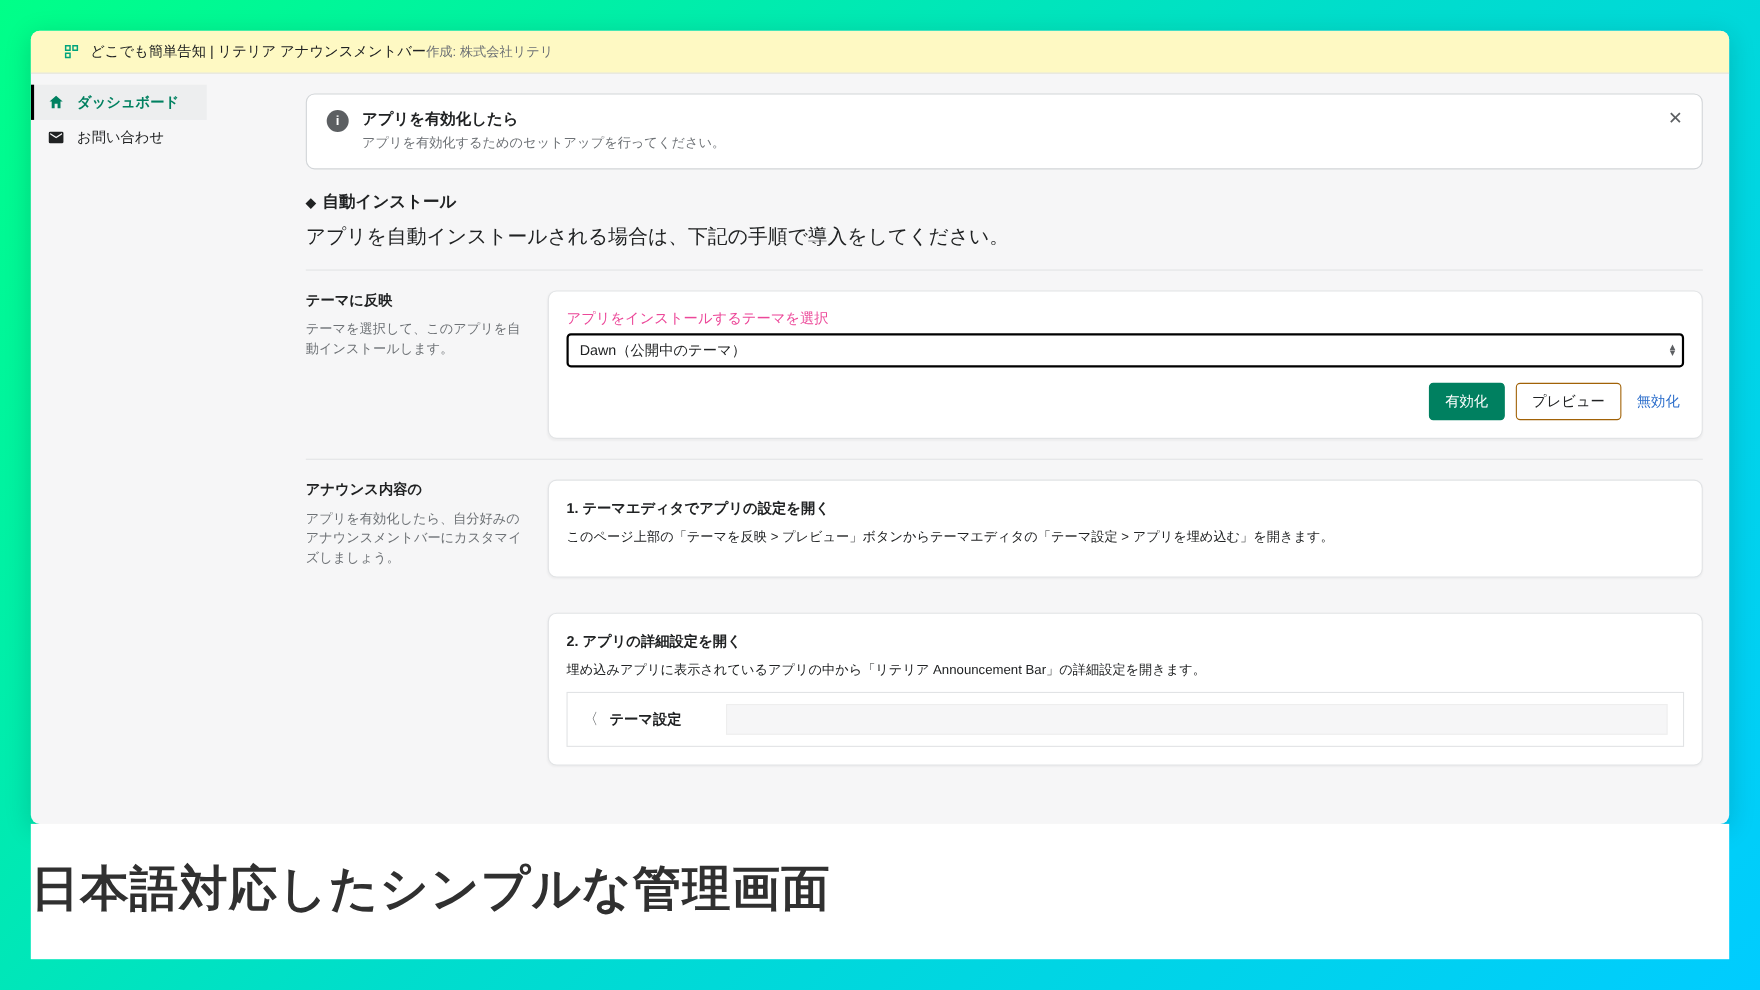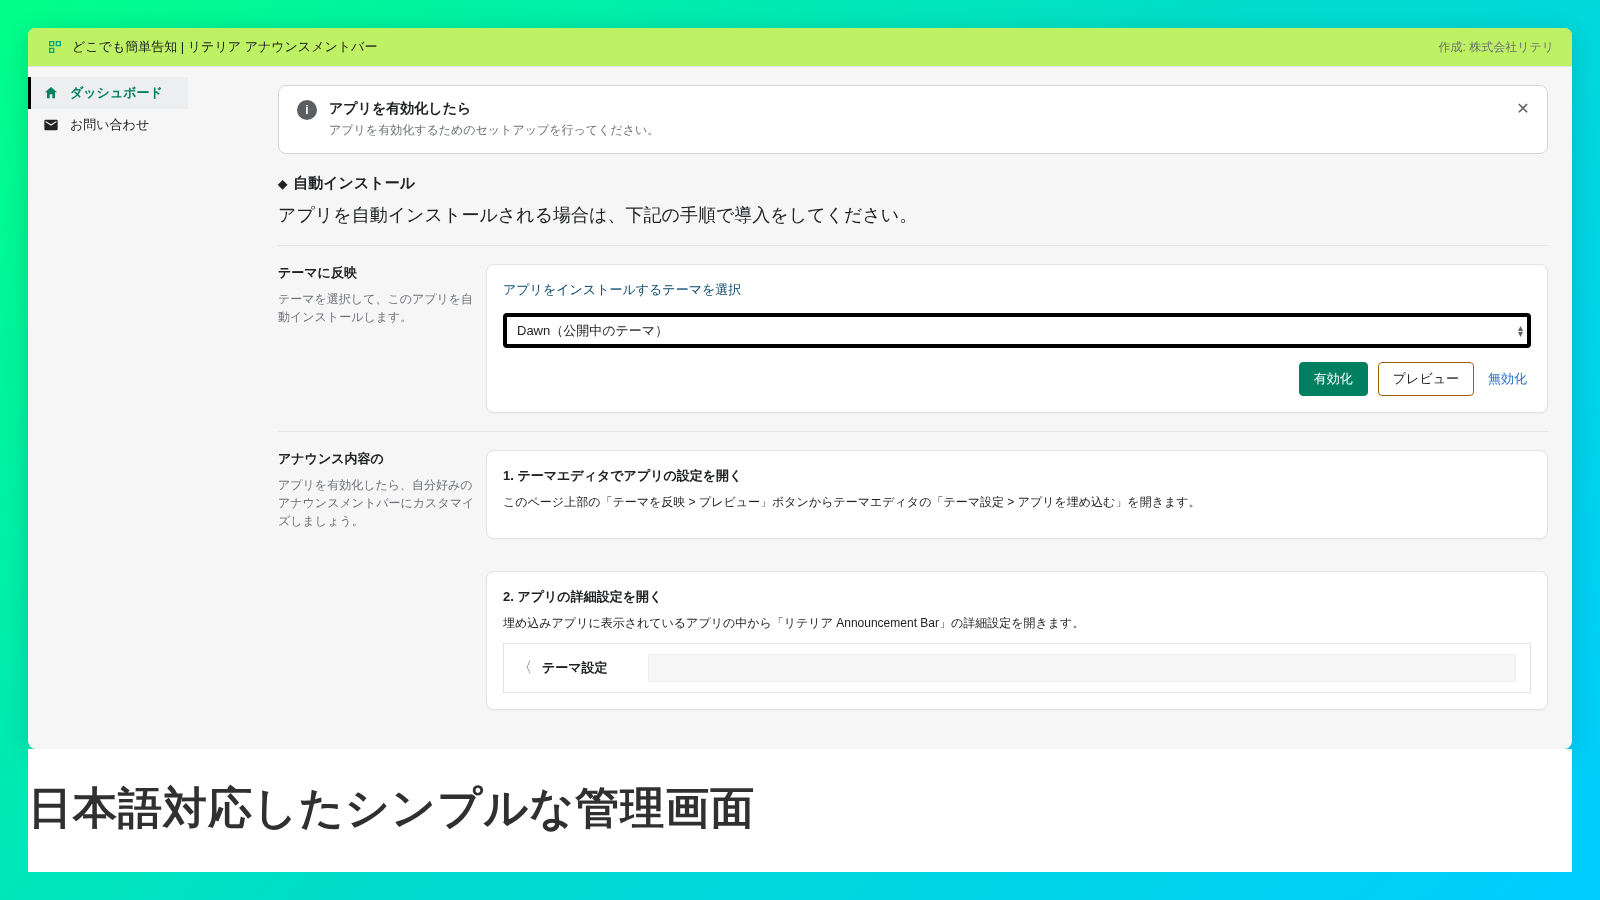--- a/index.html
+++ b/index.html
@@ -1,47 +1,47 @@
 <!DOCTYPE html>
 <html><head>
 <meta charset="utf-8">
 <style>
 * { margin: 0; padding: 0; box-sizing: border-box; }
 body { font-family: -apple-system, BlinkMacSystemFont, "Segoe UI", "Hiragino Sans", "Hiragino Kaku Gothic ProN", Meiryo, sans-serif; width: 1600px; height: 900px; overflow: hidden; }
 .outer-frame { width: 1600px; height: 900px; background: linear-gradient(135deg, #00ff88 0%, #00ddcc 50%, #00ccff 100%); padding: 28px; display: flex; flex-direction: column; }
 .app-window { background: #f6f6f7; border-radius: 8px; box-shadow: 0 4px 24px rgba(0,0,0,0.15); flex: 1; display: flex; flex-direction: column; overflow: hidden; }
-.app-header { background: #bef264; border-bottom: 1px solid #e1e3e5; padding: 10px 18px; display: flex; align-items: center; justify-content: space-between; font-size: 13px; color: #202223; }
+.app-header { background: #fef9c3; border-bottom: 1px solid #e1e3e5; padding: 10px 28px; display: flex; align-items: center; font-size: 13px; color: #202223; }
 .app-header-left { display: flex; align-items: center; gap: 8px; }
 .app-logo { width: 18px; height: 18px; display: inline-flex; align-items: center; justify-content: center; color: #00a47c; font-size: 14px; }
 .app-header-right { color: #6d7175; font-size: 12px; }
 .app-body { flex: 1; display: flex; overflow: hidden; }
 .sidebar { width: 160px; padding: 10px 0; }
 .sidebar-item { display: flex; align-items: center; gap: 10px; padding: 7px 14px; font-size: 13px; color: #202223; cursor: pointer; }
 .sidebar-item.active { background: #edeeef; color: #008060; font-weight: 600; border-left: 3px solid #000000; padding-left: 11px; }
 .sidebar-icon { width: 18px; height: 18px; display: inline-flex; align-items: center; justify-content: center; }
 .main { flex: 1; padding: 18px 24px 0 90px; overflow-y: auto; color: #202223; }
 .banner { background: #fff; border: 1px solid #d2d5d8; border-radius: 8px; padding: 14px 18px; display: flex; align-items: flex-start; gap: 12px; margin-bottom: 20px; position: relative; }
 .banner-icon { width: 20px; height: 20px; border-radius: 50%; background: #5c5f62; color: #fff; display: inline-flex; align-items: center; justify-content: center; font-size: 12px; font-weight: bold; flex-shrink: 0; }
 .banner-body { flex: 1; }
 .banner-title { font-weight: 700; font-size: 14px; margin-bottom: 4px; }
 .banner-text { font-size: 12px; color: #6d7175; }
 .banner-close { position: absolute; top: 12px; right: 14px; width: 20px; height: 20px; display: inline-flex; align-items: center; justify-content: center; cursor: pointer; color: #5c5f62; font-size: 16px; background: none; border: none; }
 .section-title { font-weight: 700; font-size: 15px; margin-bottom: 10px; display: flex; align-items: center; gap: 6px; }
 .diamond { font-size: 12px; }
 .section-desc { font-size: 18px; color: #202223; margin-bottom: 6px; }
 .section-warn { font-size: 12px; color: #d82c0d; margin-bottom: 8px; }
 .divider { border: none; border-top: 1px solid #e1e3e5; margin: 18px 0; }
-.row { display: flex; gap: 8px; align-items: flex-start; }
+.row { display: flex; gap: 20px; align-items: flex-start; }
 .row-left { width: 200px; flex-shrink: 0; }
 .row-left-title { font-size: 13px; font-weight: 600; margin-bottom: 8px; }
 .row-left-desc { font-size: 12px; color: #6d7175; line-height: 1.5; }
 .card { flex: 1; background: #fff; border: 1px solid #e1e3e5; border-radius: 8px; padding: 16px; box-shadow: 0 1px 2px rgba(0,0,0,0.04); }
-.field-label { font-size: 13px; color: #0c4a6e; margin-bottom: 14px; }
+.field-label { font-size: 13px; color: #ec4899; margin-bottom: 4px; }
 .select-wrap { position: relative; margin-bottom: 14px; }
-.select-box { width: 100%; border: 4px solid #000000; border-radius: 4px; padding: 6px 28px 6px 10px; font-size: 13px; background: #fff; appearance: none; color: #202223; }
+.select-box { width: 100%; border: 2px solid #000000; border-radius: 4px; padding: 6px 28px 6px 10px; font-size: 13px; background: #fff; appearance: none; color: #202223; }
 .select-caret { position: absolute; right: 8px; top: 50%; transform: translateY(-50%); font-size: 10px; color: #5c5f62; pointer-events: none; line-height: 0.6; }
 .btn-row { display: flex; align-items: center; gap: 10px; justify-content: flex-end; }
 .btn { border-radius: 4px; padding: 7px 14px; font-size: 13px; cursor: pointer; border: 1px solid transparent; }
 .btn-primary { background: #008060; color: #fff; border-color: #008060; }
 .btn-secondary { background: #fff; color: #202223; border: 1px solid #a16207; }
 .btn-link { background: none; border: none; color: #2c6ecb; font-size: 13px; cursor: pointer; padding: 6px 4px; }
 .card + .card { margin-top: 16px; }
 .card-title { font-weight: 700; font-size: 13px; margin-bottom: 8px; }
 .card-text { font-size: 12px; color: #202223; line-height: 1.6; margin-bottom: 10px; }
 .screenshot-box { border: 1px solid #e1e3e5; background: #fff; padding: 10px 14px; margin-top: 8px; display: flex; align-items: center; gap: 10px; }

